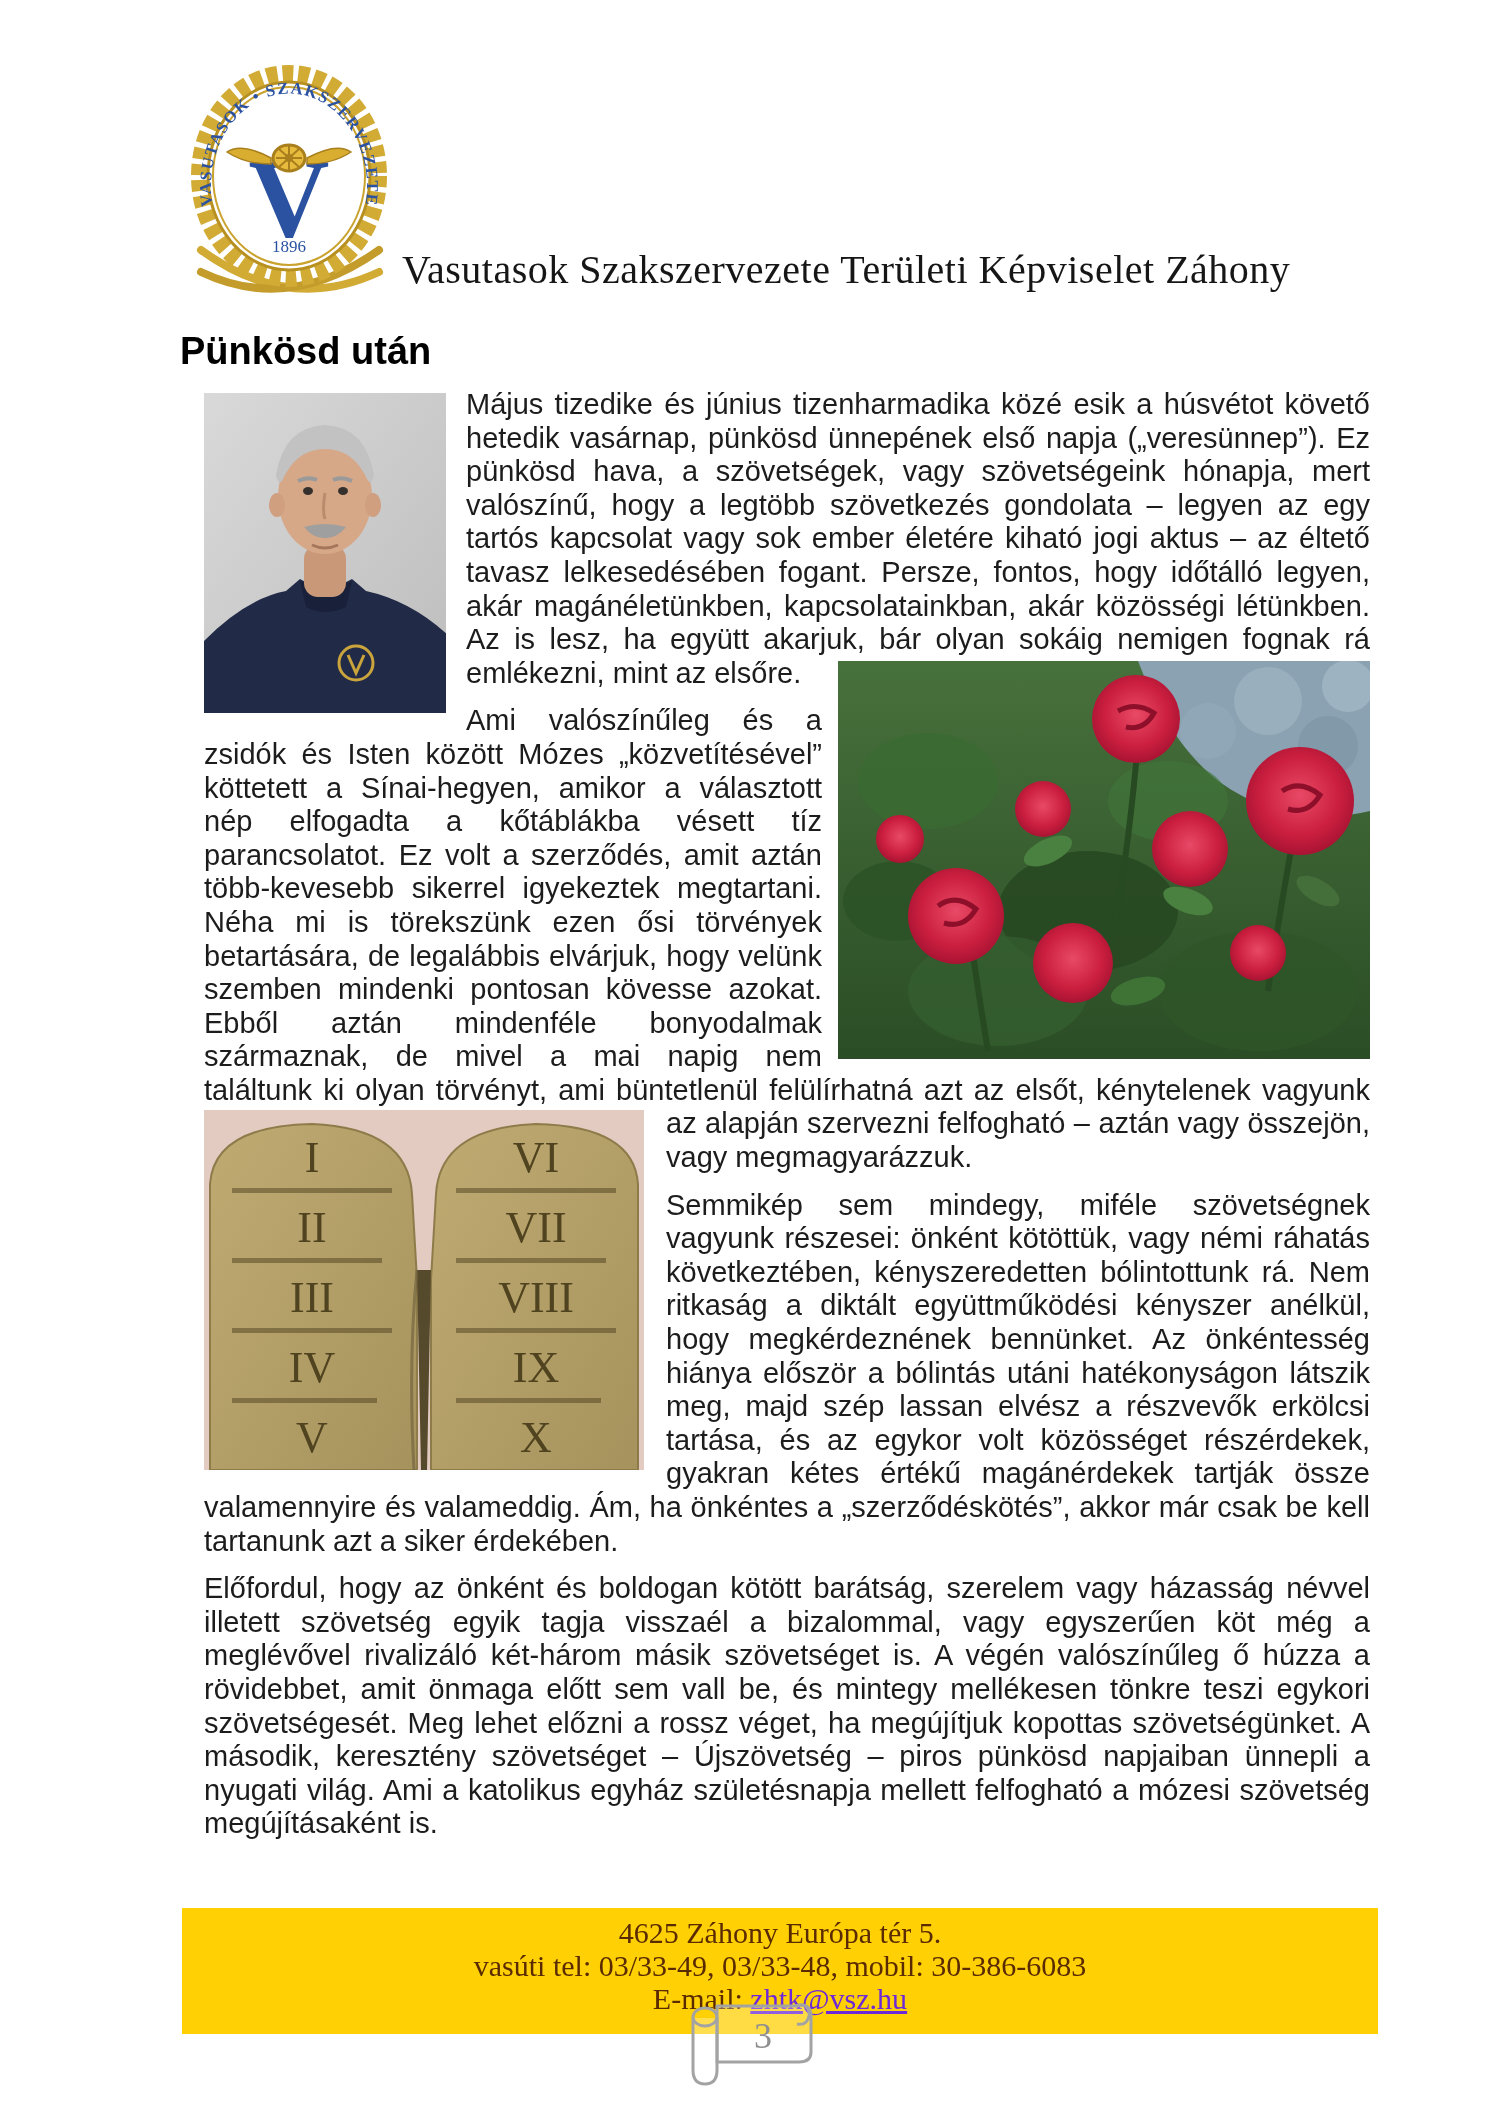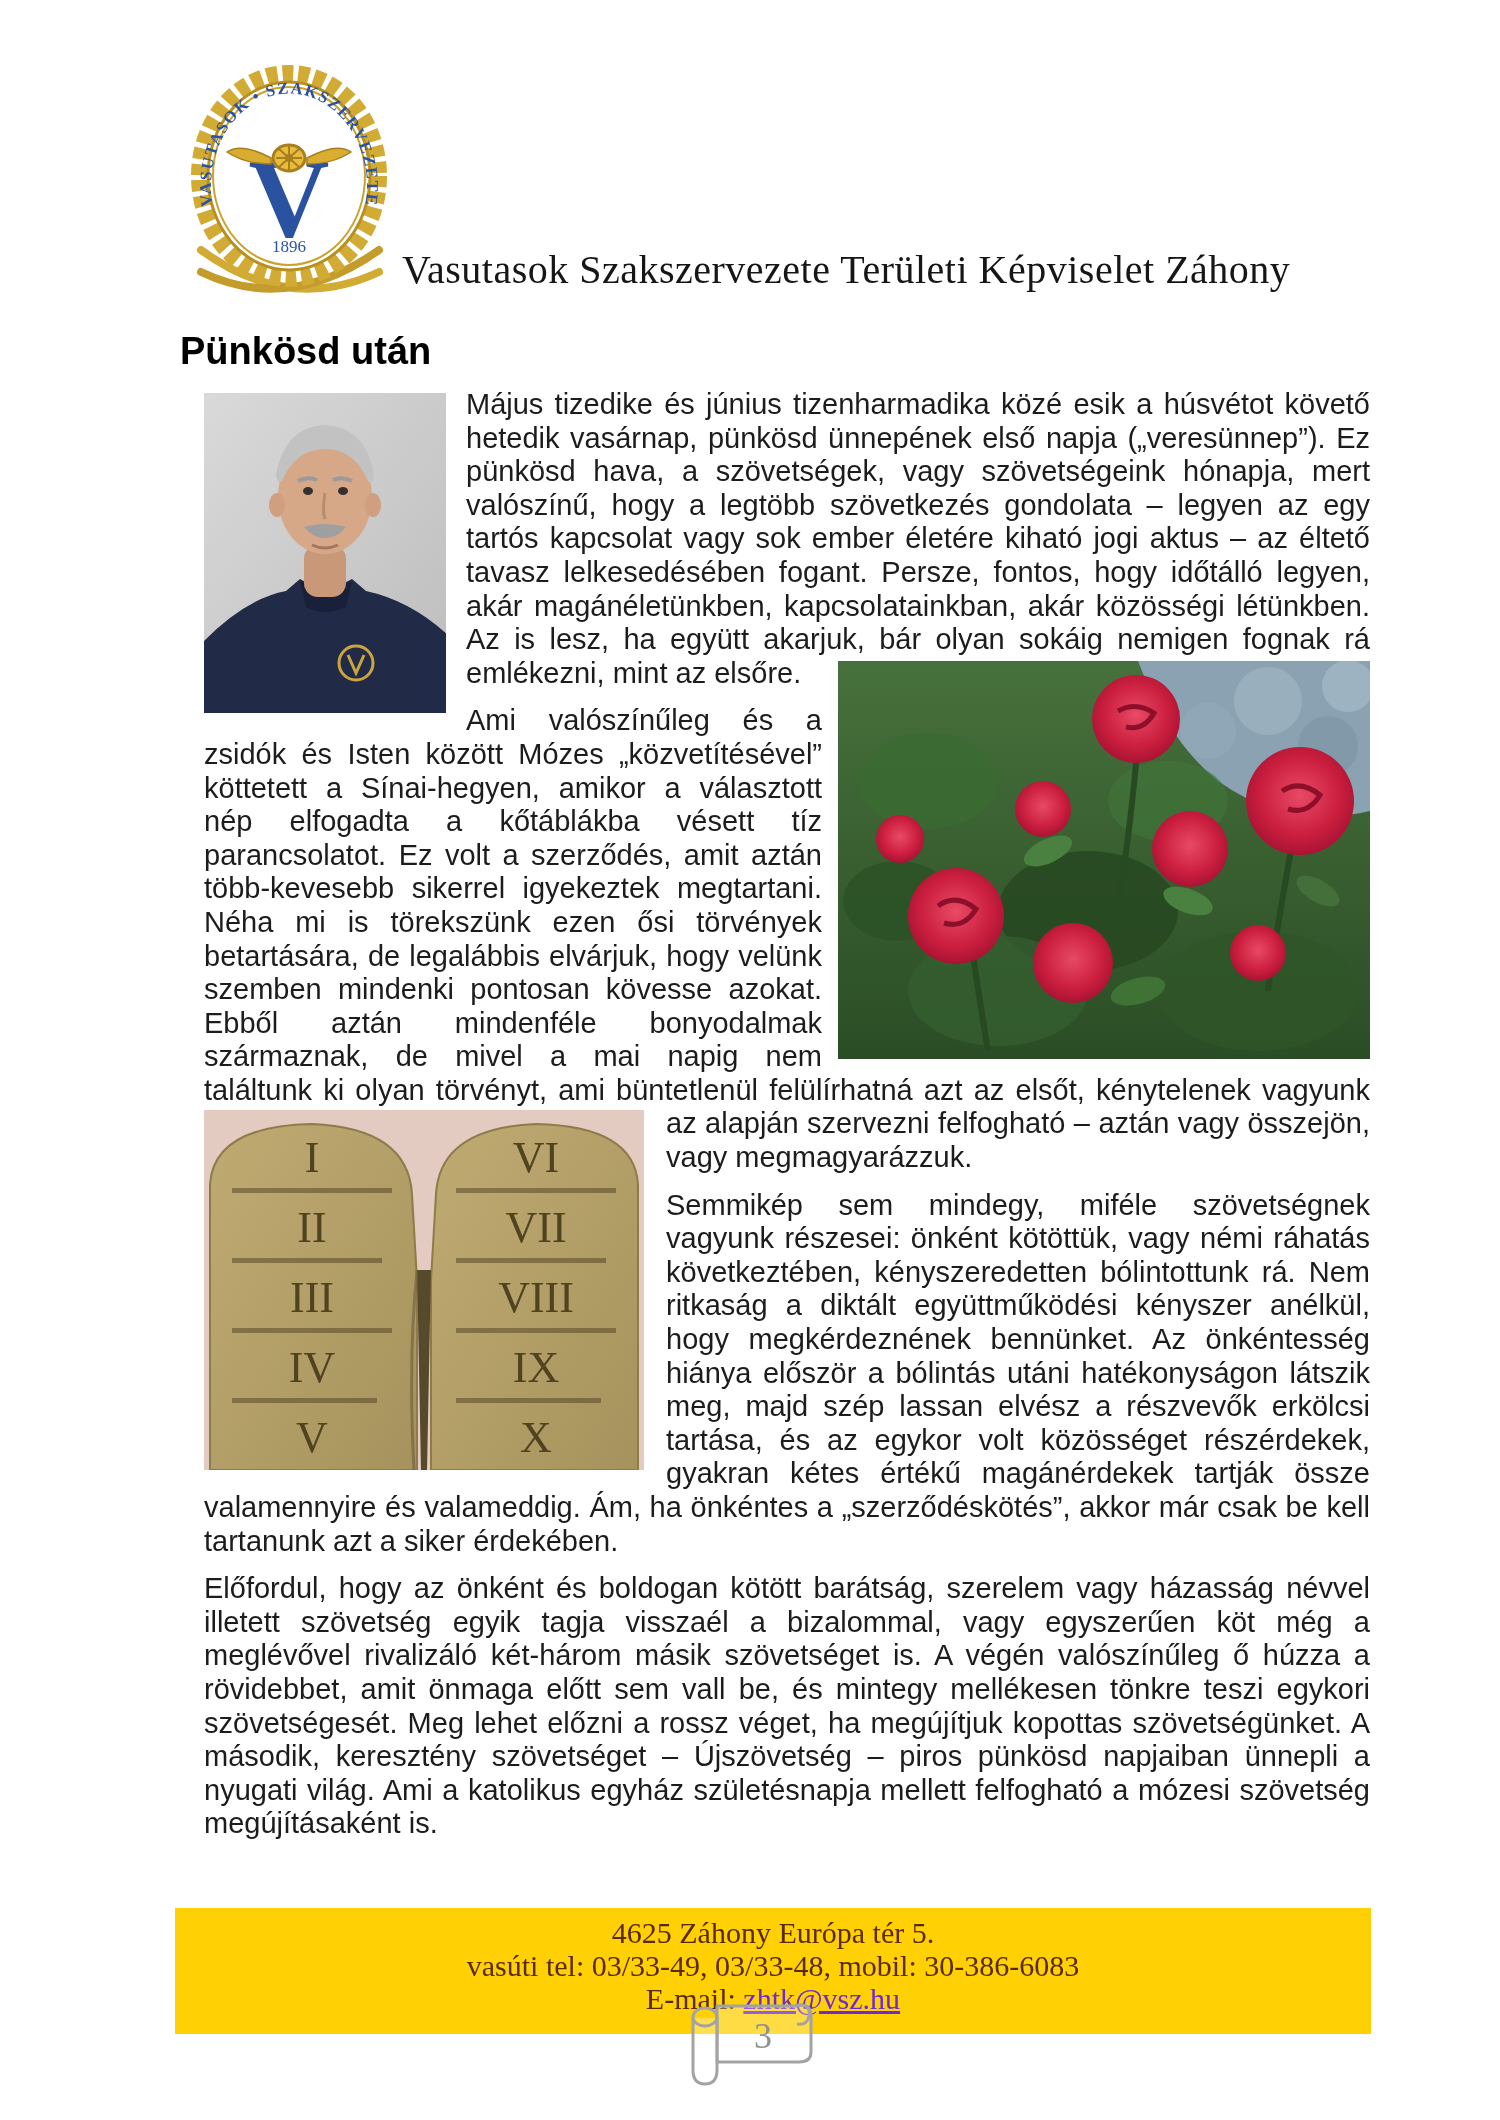--- a/index.html
+++ b/index.html
@@ -223,21 +223,21 @@
         </svg>
       </span>
       <span>vagyunk az alapján szervezni felfogható – aztán vagy összejön, vagy megmagyarázzuk.</span>
     </div>
 
     <div class="para">Semmikép sem mindegy, miféle szövetségnek vagyunk részesei: önként kötöttük, vagy némi ráhatás következtében, kényszeredetten bólintottunk rá. Nem ritkaság a diktált együttműködési kényszer anélkül, hogy megkérdeznének bennünket. Az önkéntesség hiánya először a bólintás utáni hatékonyságon látszik meg, majd szép lassan elvész a részvevők erkölcsi tartása, és az egykor volt közösséget részérdekek, gyakran kétes értékű magánérdekek tartják össze valamennyire és valameddig. Ám, ha önkéntes a „szerződéskötés”, akkor már csak be kell tartanunk azt a siker érdekében.</div>
 
     <div class="para">Előfordul, hogy az önként és boldogan kötött barátság, szerelem vagy házasság névvel illetett szövetség egyik tagja visszaél a bizalommal, vagy egyszerűen köt még a meglévővel rivalizáló két-három másik szövetséget is. A végén valószínűleg ő húzza a rövidebbet, amit önmaga előtt sem vall be, és mintegy mellékesen tönkre teszi egykori szövetségesét. Meg lehet előzni a rossz véget, ha megújítjuk kopottas szövetségünket. A második, keresztény szövetséget – Újszövetség – piros pünkösd napjaiban ünnepli a nyugati világ. Ami a katolikus egyház születésnapja mellett felfogható a mózesi szövetség megújításaként is.</div>
   </div>
 
-  <div class="footer-box" style="background:#ffd105;color:#5a2b00;">
+  <div class="footer-box" style="background:#ffd105;color:#5a2b00;margin-left:7px;">
     <div class="footer-line">4625 Záhony Európa tér 5.</div>
     <div class="footer-line">vasúti tel: 03/33-49, 03/33-48, mobil: 30-386-6083</div>
     <div class="footer-line">
       <span>E-mail: </span><a class="email-link" href="#" style="color:#6d28d9;">zhtk@vsz.hu</a>
     </div>
   </div>
 
   <div class="page-scroll">
     <svg viewBox="0 0 140 92">
 

